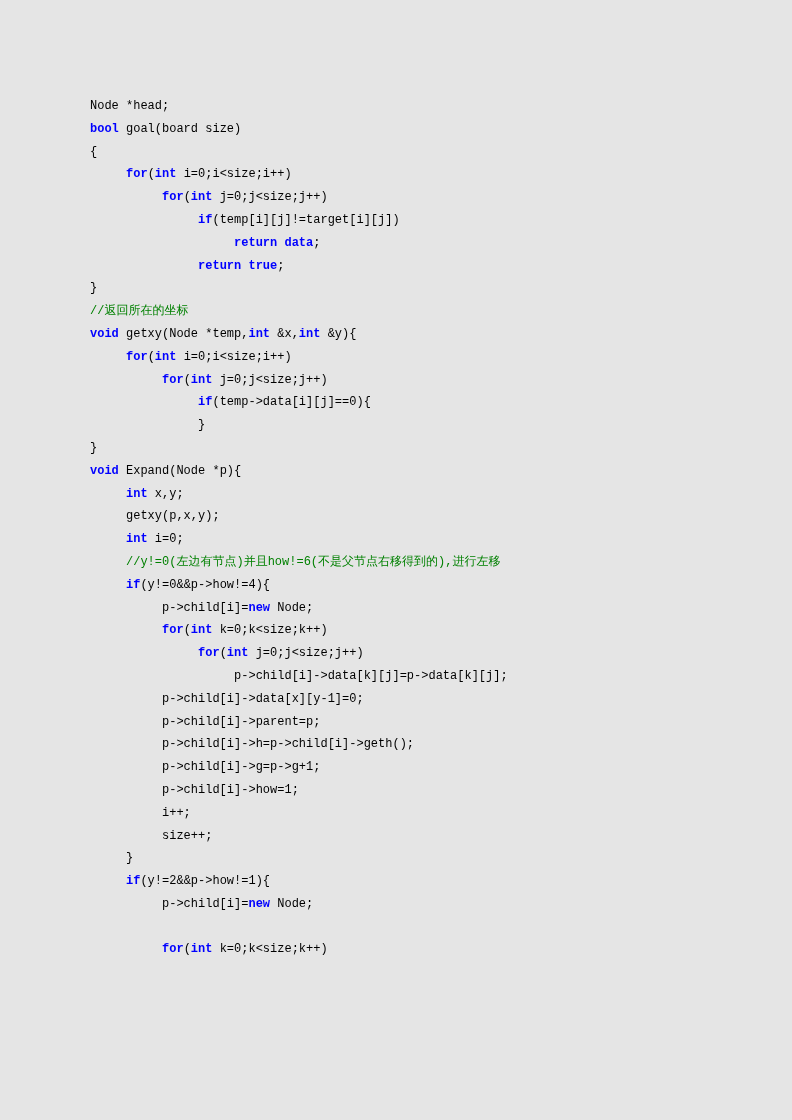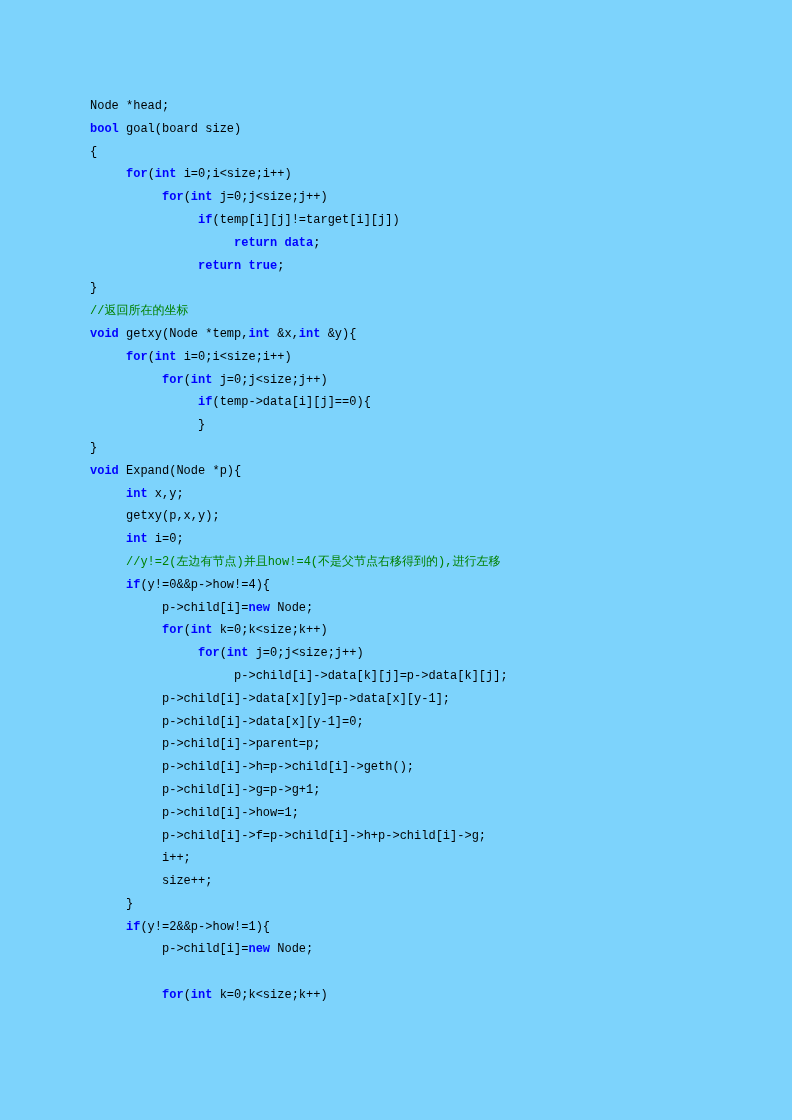--- a/index.html
+++ b/index.html
@@ -8,21 +8,21 @@
     background: #ffffff;
     font-family: "Courier New", "SimSun", monospace;
     font-size: 12px;
     line-height: 1.9;
   }
   .page {
     width: 792px;
     height: 1120px;
     box-sizing: border-box;
     padding: 95px 90px 0 90px;
-    background: #7dd3fc;
+    background: #e5e5e5;
   }
   .code-line {
     white-space: pre;
     font-family: "Courier New", "SimSun", monospace;
   }
   .kw { color: #0000ff; font-weight: bold; }       
   .comment { color: #008000; }  
   .plain { color: #000000; }
 </style>
 </head>
@@ -43,33 +43,31 @@
       <div class="code-line"><span class="kw">void</span><span class="plain"> getxy(Node *temp,</span><span class="kw">int</span><span class="plain"> &amp;x,</span><span class="kw">int</span><span class="plain"> &amp;y){</span></div>
       <div class="code-line"><span class="plain">     </span><span class="kw">for</span><span class="plain">(</span><span class="kw">int</span><span class="plain"> i=0;i&lt;size;i++)</span></div>
       <div class="code-line"><span class="plain">          </span><span class="kw">for</span><span class="plain">(</span><span class="kw">int</span><span class="plain"> j=0;j&lt;size;j++)</span></div>
       <div class="code-line"><span class="plain">               </span><span class="kw">if</span><span class="plain">(temp-&gt;data[i][j]==0){</span></div>
       <div class="code-line"><span class="plain">               }</span></div>
       <div class="code-line"><span class="plain">}</span></div>
       <div class="code-line"><span class="kw">void</span><span class="plain"> Expand(Node *p){</span></div>
       <div class="code-line"><span class="plain">     </span><span class="kw">int</span><span class="plain"> x,y;</span></div>
       <div class="code-line"><span class="plain">     getxy(p,x,y);</span></div>
       <div class="code-line"><span class="plain">     </span><span class="kw">int</span><span class="plain"> i=0;</span></div>
-      <div class="code-line"><span class="plain">     </span><span class="comment">//y!=2(左边有节点)并且how!=4(不是父节点右移得到的),进行左移</span></div>
+      <div class="code-line"><span class="plain">     </span><span class="comment">//y!=0(左边有节点)并且how!=6(不是父节点右移得到的),进行左移</span></div>
       <div class="code-line"><span class="plain">     </span><span class="kw">if</span><span class="plain">(y!=0&amp;&amp;p-&gt;how!=4){</span></div>
       <div class="code-line"><span class="plain">          p-&gt;child[i]=</span><span class="kw">new</span><span class="plain"> Node;</span></div>
       <div class="code-line"><span class="plain">          </span><span class="kw">for</span><span class="plain">(</span><span class="kw">int</span><span class="plain"> k=0;k&lt;size;k++)</span></div>
       <div class="code-line"><span class="plain">               </span><span class="kw">for</span><span class="plain">(</span><span class="kw">int</span><span class="plain"> j=0;j&lt;size;j++)</span></div>
       <div class="code-line"><span class="plain">                    p-&gt;child[i]-&gt;data[k][j]=p-&gt;data[k][j];</span></div>
-      <div class="code-line"><span class="plain">          p-&gt;child[i]-&gt;data[x][y]=p-&gt;data[x][y-1];</span></div>
       <div class="code-line"><span class="plain">          p-&gt;child[i]-&gt;data[x][y-1]=0;</span></div>
       <div class="code-line"><span class="plain">          p-&gt;child[i]-&gt;parent=p;</span></div>
       <div class="code-line"><span class="plain">          p-&gt;child[i]-&gt;h=p-&gt;child[i]-&gt;geth();</span></div>
       <div class="code-line"><span class="plain">          p-&gt;child[i]-&gt;g=p-&gt;g+1;</span></div>
       <div class="code-line"><span class="plain">          p-&gt;child[i]-&gt;how=1;</span></div>
-      <div class="code-line"><span class="plain">          p-&gt;child[i]-&gt;f=p-&gt;child[i]-&gt;h+p-&gt;child[i]-&gt;g;</span></div>
       <div class="code-line"><span class="plain">          i++;</span></div>
       <div class="code-line"><span class="plain">          size++;</span></div>
       <div class="code-line"><span class="plain">     }</span></div>
       <div class="code-line"><span class="plain">     </span><span class="kw">if</span><span class="plain">(y!=2&amp;&amp;p-&gt;how!=1){</span></div>
       <div class="code-line"><span class="plain">          p-&gt;child[i]=</span><span class="kw">new</span><span class="plain"> Node;</span></div>
       <div class="code-line">&nbsp;</div>
       <div class="code-line"><span class="plain">          </span><span class="kw">for</span><span class="plain">(</span><span class="kw">int</span><span class="plain"> k=0;k&lt;size;k++)</span></div>
     </div>
 </div>
 

